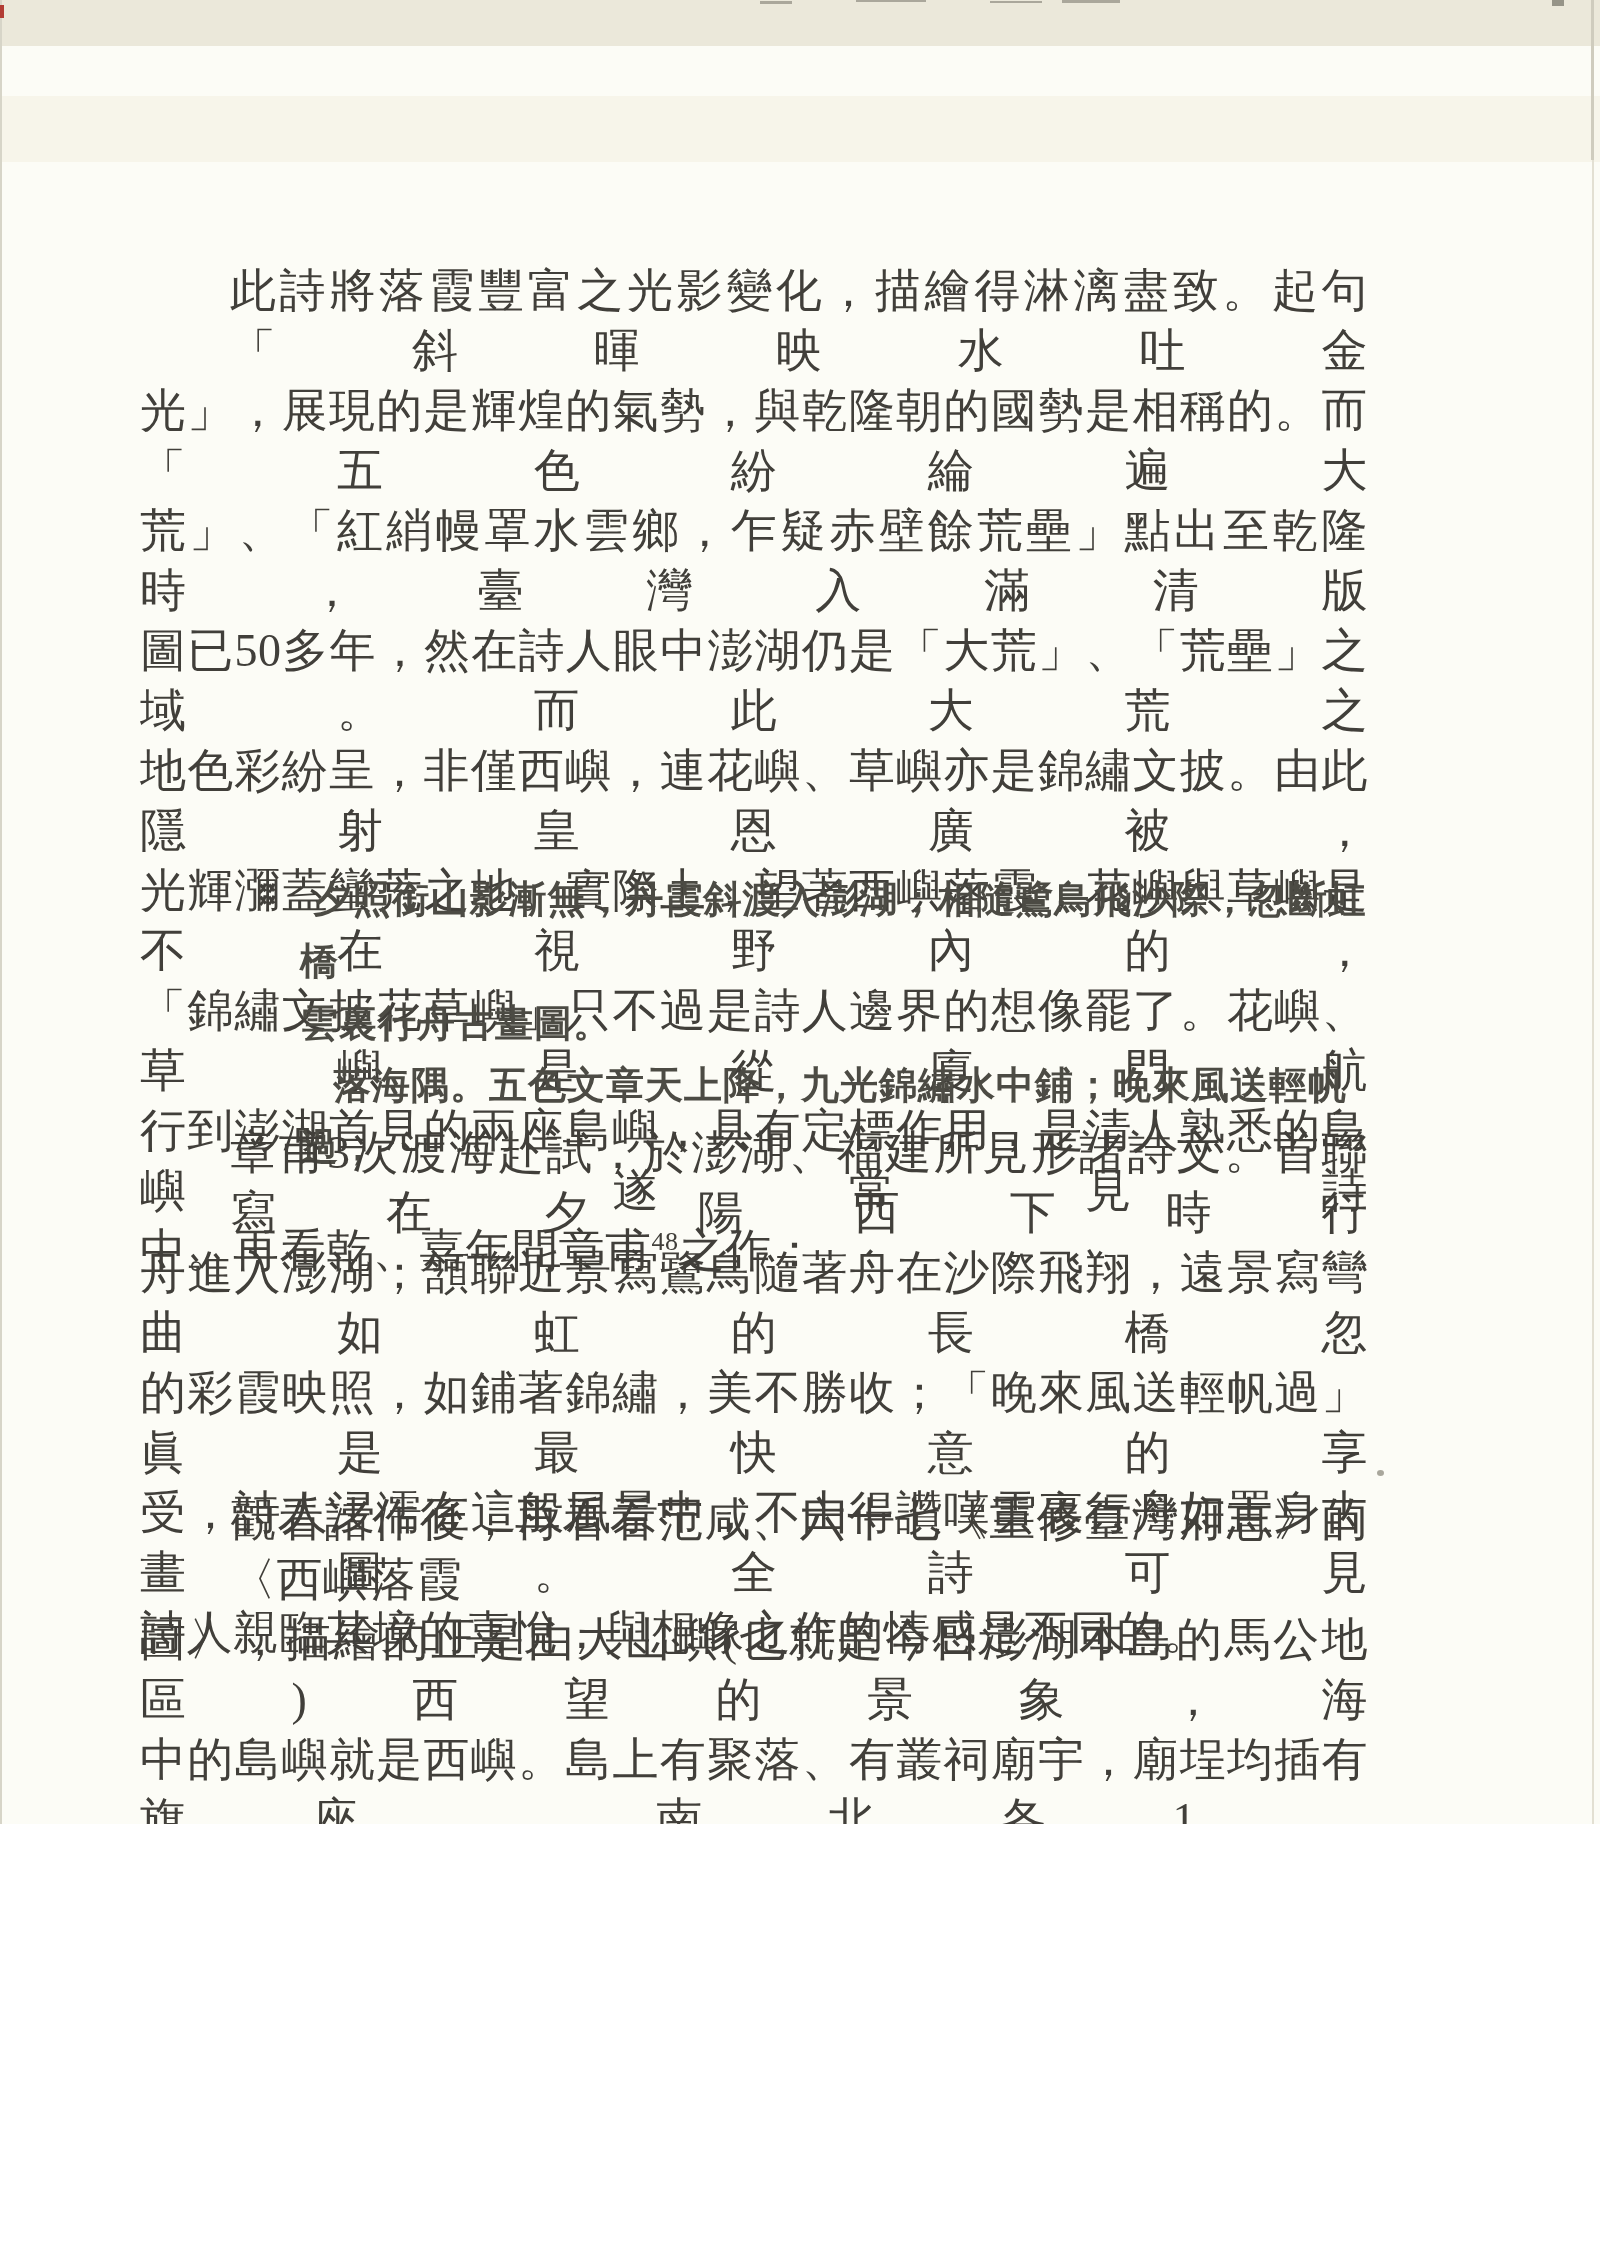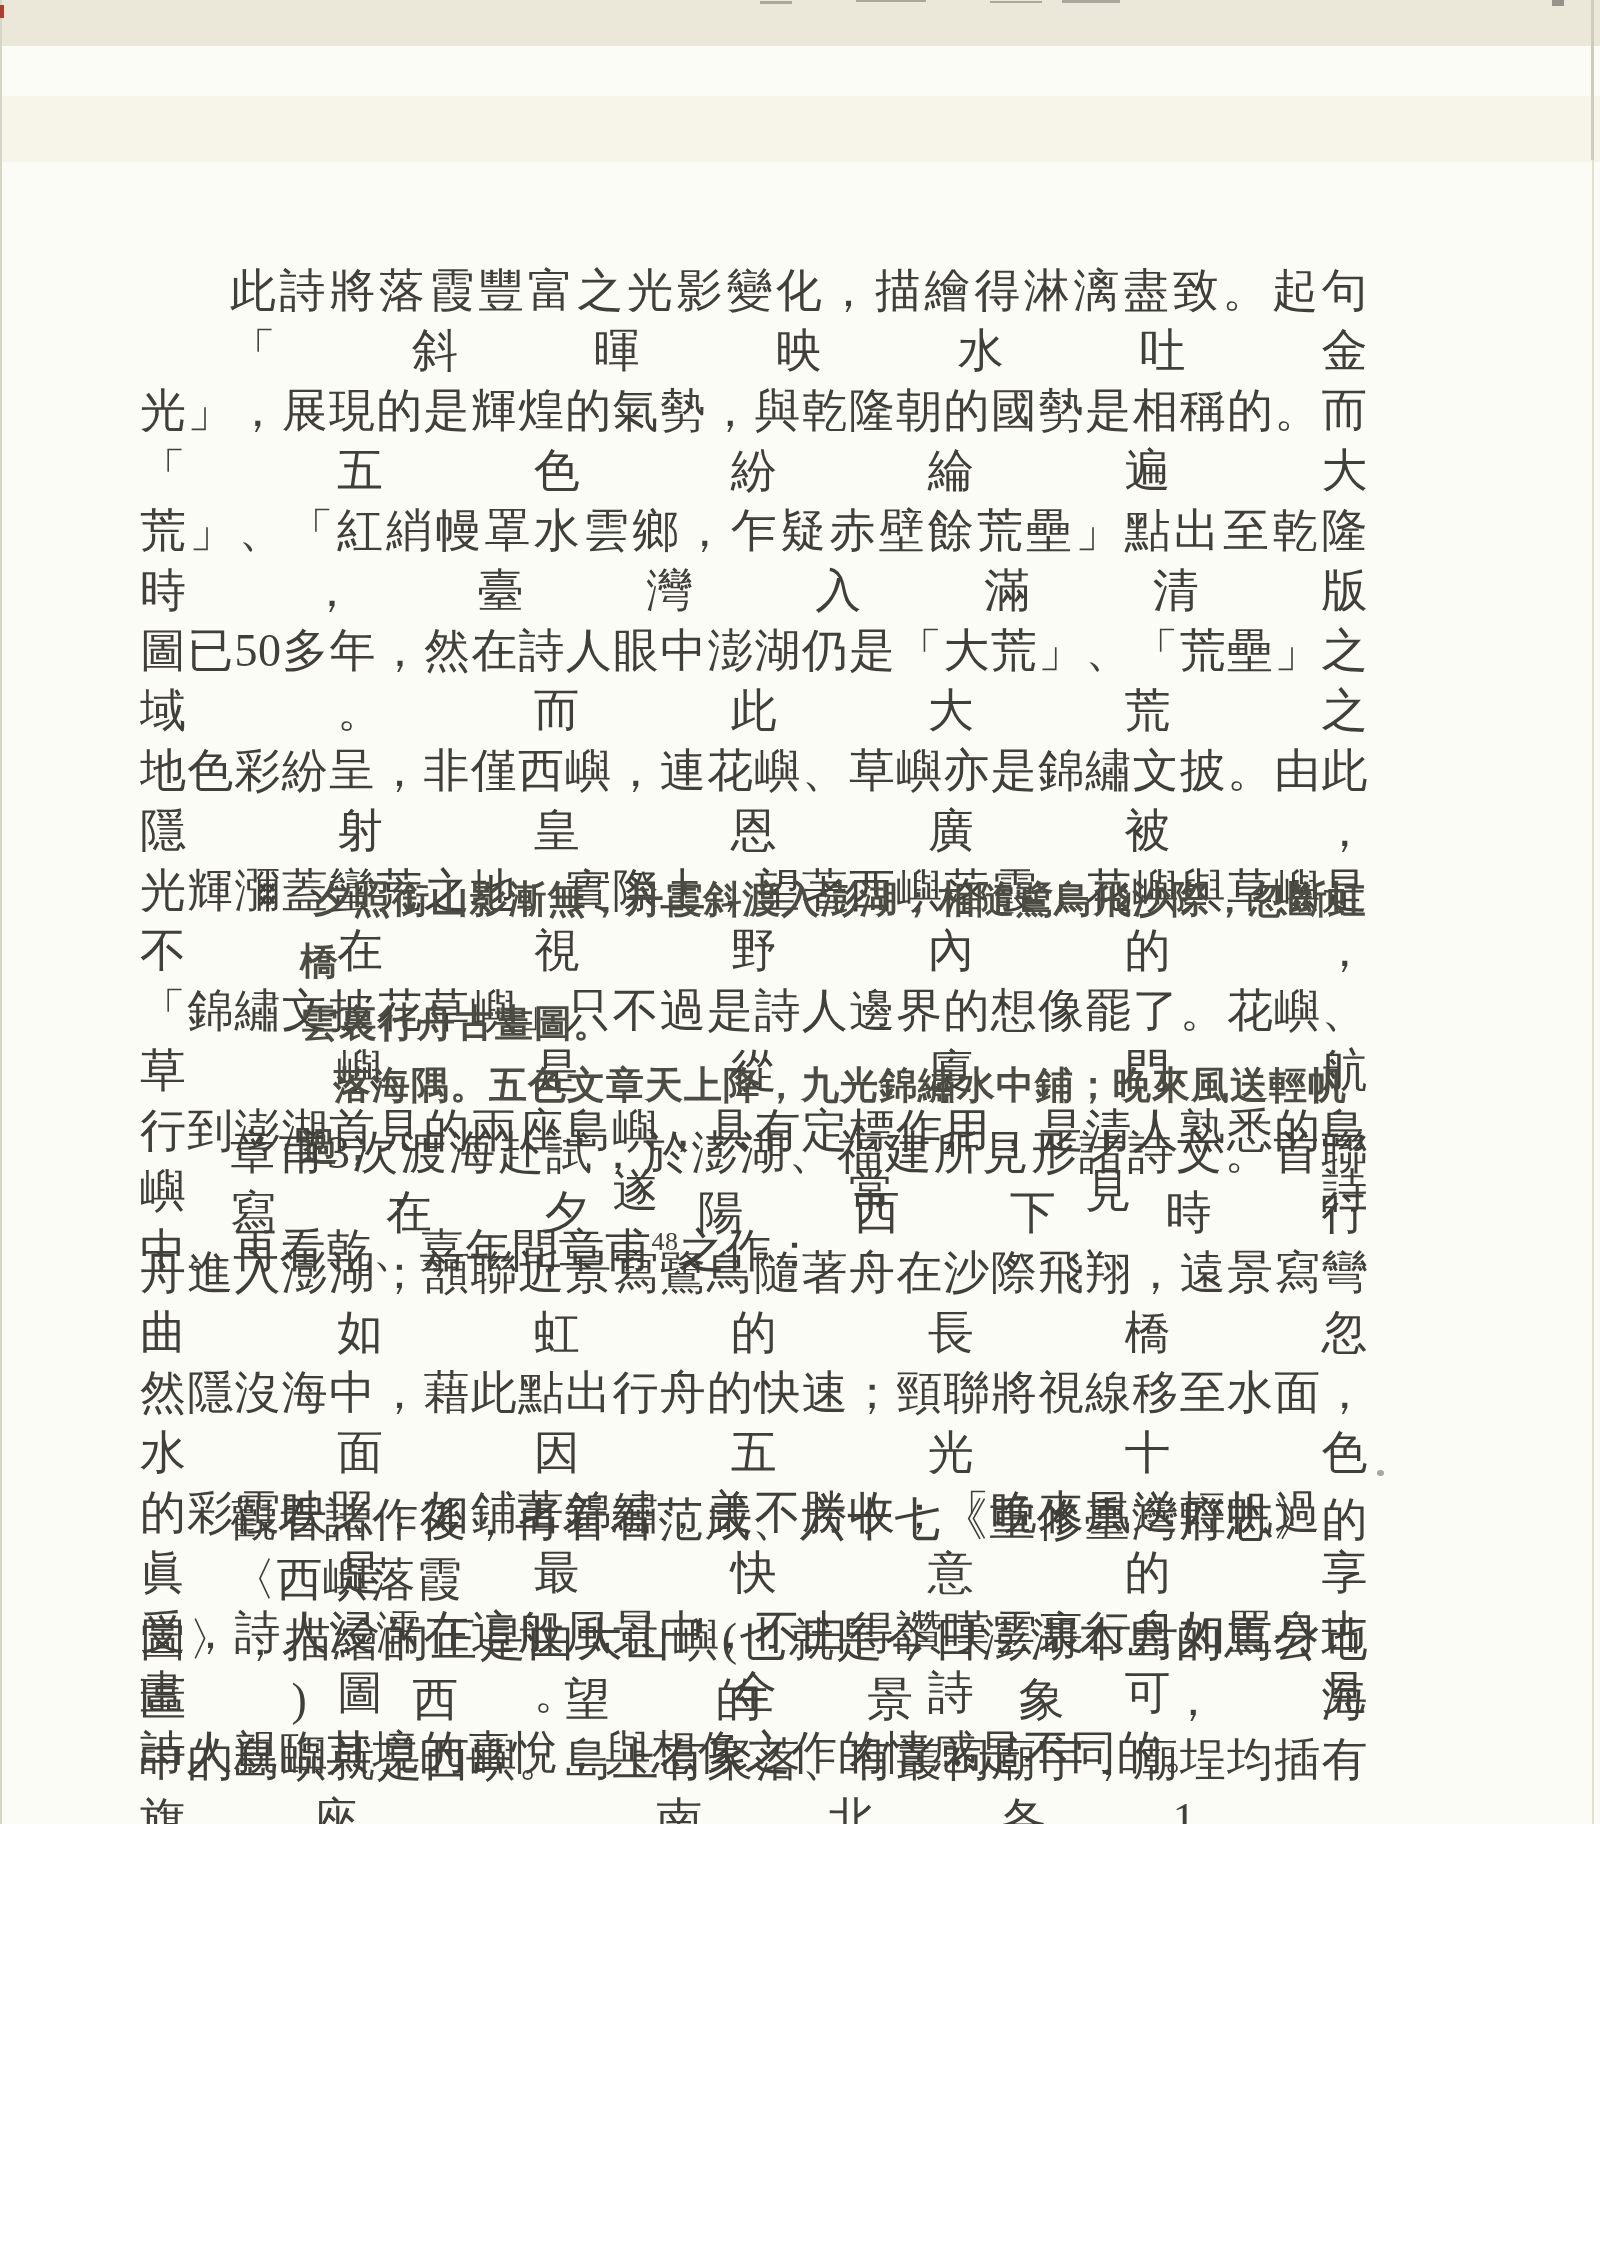--- a/index.html
+++ b/index.html
@@ -99,21 +99,20 @@
 
   <div id="poem">
     <div class="line">夕照銜山影漸無，丹霞斜渡入澎湖；相隨鷺鳥飛沙際，忽斷虹橋</div>
     <div class="line">雲裏行舟古畫圖。</div>
     <div class="line">落海隅。五色文章天上降，九光錦繡水中鋪；晚來風送輕帆過，</div>
   </div>
 
   <div id="p2" class="tblock">
     <div class="line first">章甫3次渡海赴試，於澎湖、福建所見形諸詩文。首聯寫在夕陽西下時行</div>
     <div class="line">舟進入澎湖；頷聯近景寫鷺鳥隨著舟在沙際飛翔，遠景寫彎曲如虹的長橋忽</div>
-    <div class="line">然隱沒海中，藉此點出行舟的快速；頸聯將視線移至水面，水面因五光十色</div>
     <div class="line">的彩霞映照，如鋪著錦繡，美不勝收；「晚來風送輕帆過」眞是最快意的享</div>
     <div class="line">受，詩人浸濡在這般風景中，不由得讚嘆雲裏行舟如置身古畫圖。全詩可見</div>
     <div class="line short">詩人親臨其境的喜悅，與想像之作的情感是不同的。</div>
   </div>
 
   <div id="p3" class="tblock">
     <div class="line first short">觀看諸作後，再看看范咸、六十七《重修臺灣府志》的〈西嶼落霞</div>
     <div class="line">圖〉，描繪的正是由大山嶼(也就是今日澎湖本島的馬公地區)西望的景象，海</div>
     <div class="line">中的島嶼就是西嶼。島上有聚落、有叢祠廟宇，廟埕均插有旗座，南北各1。</div>
     <div class="line">較特別的是南方1座，旁邊有類如石塔3座，應是澎湖特有的石敢當文化，而此</div>

